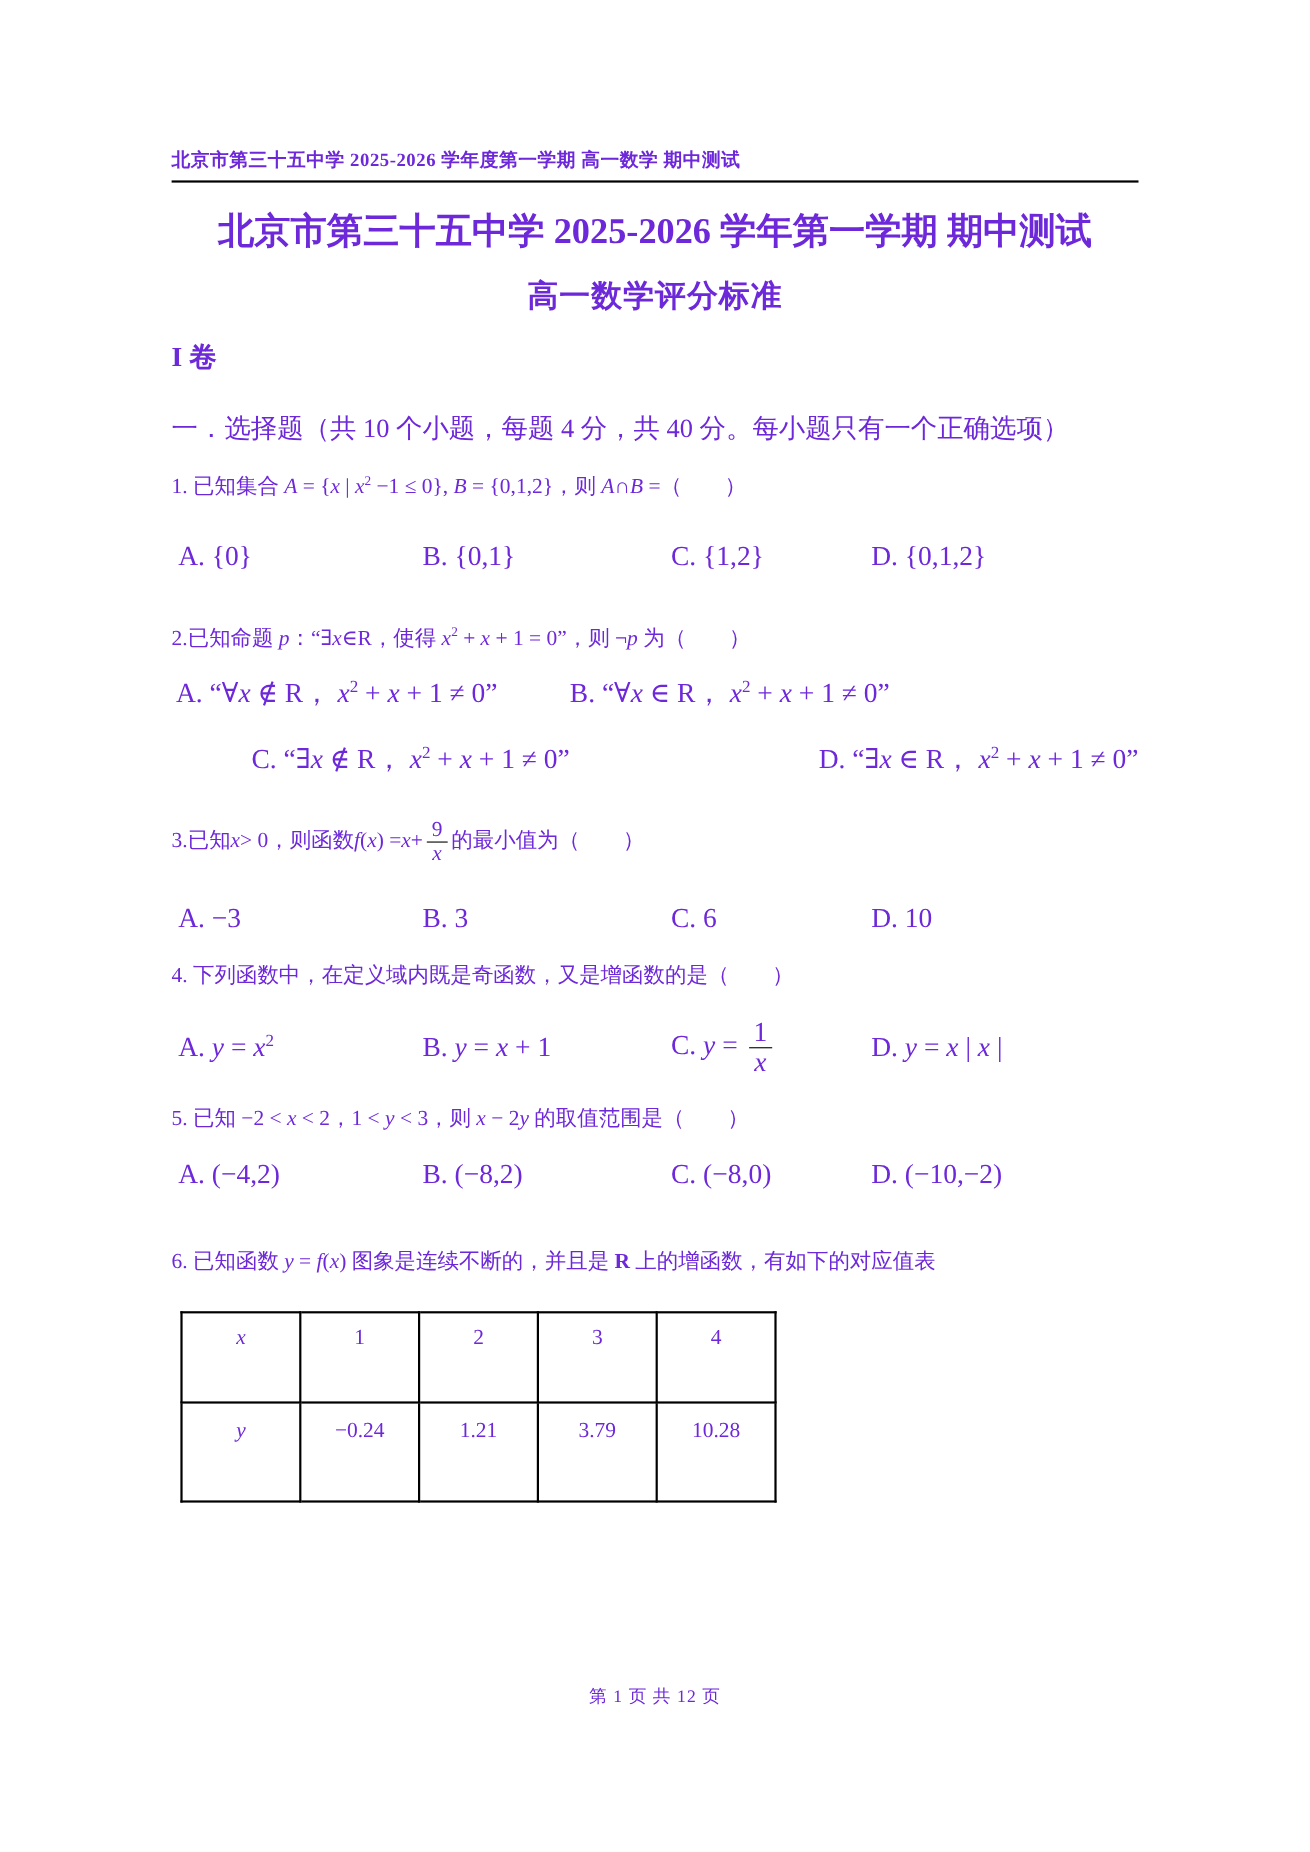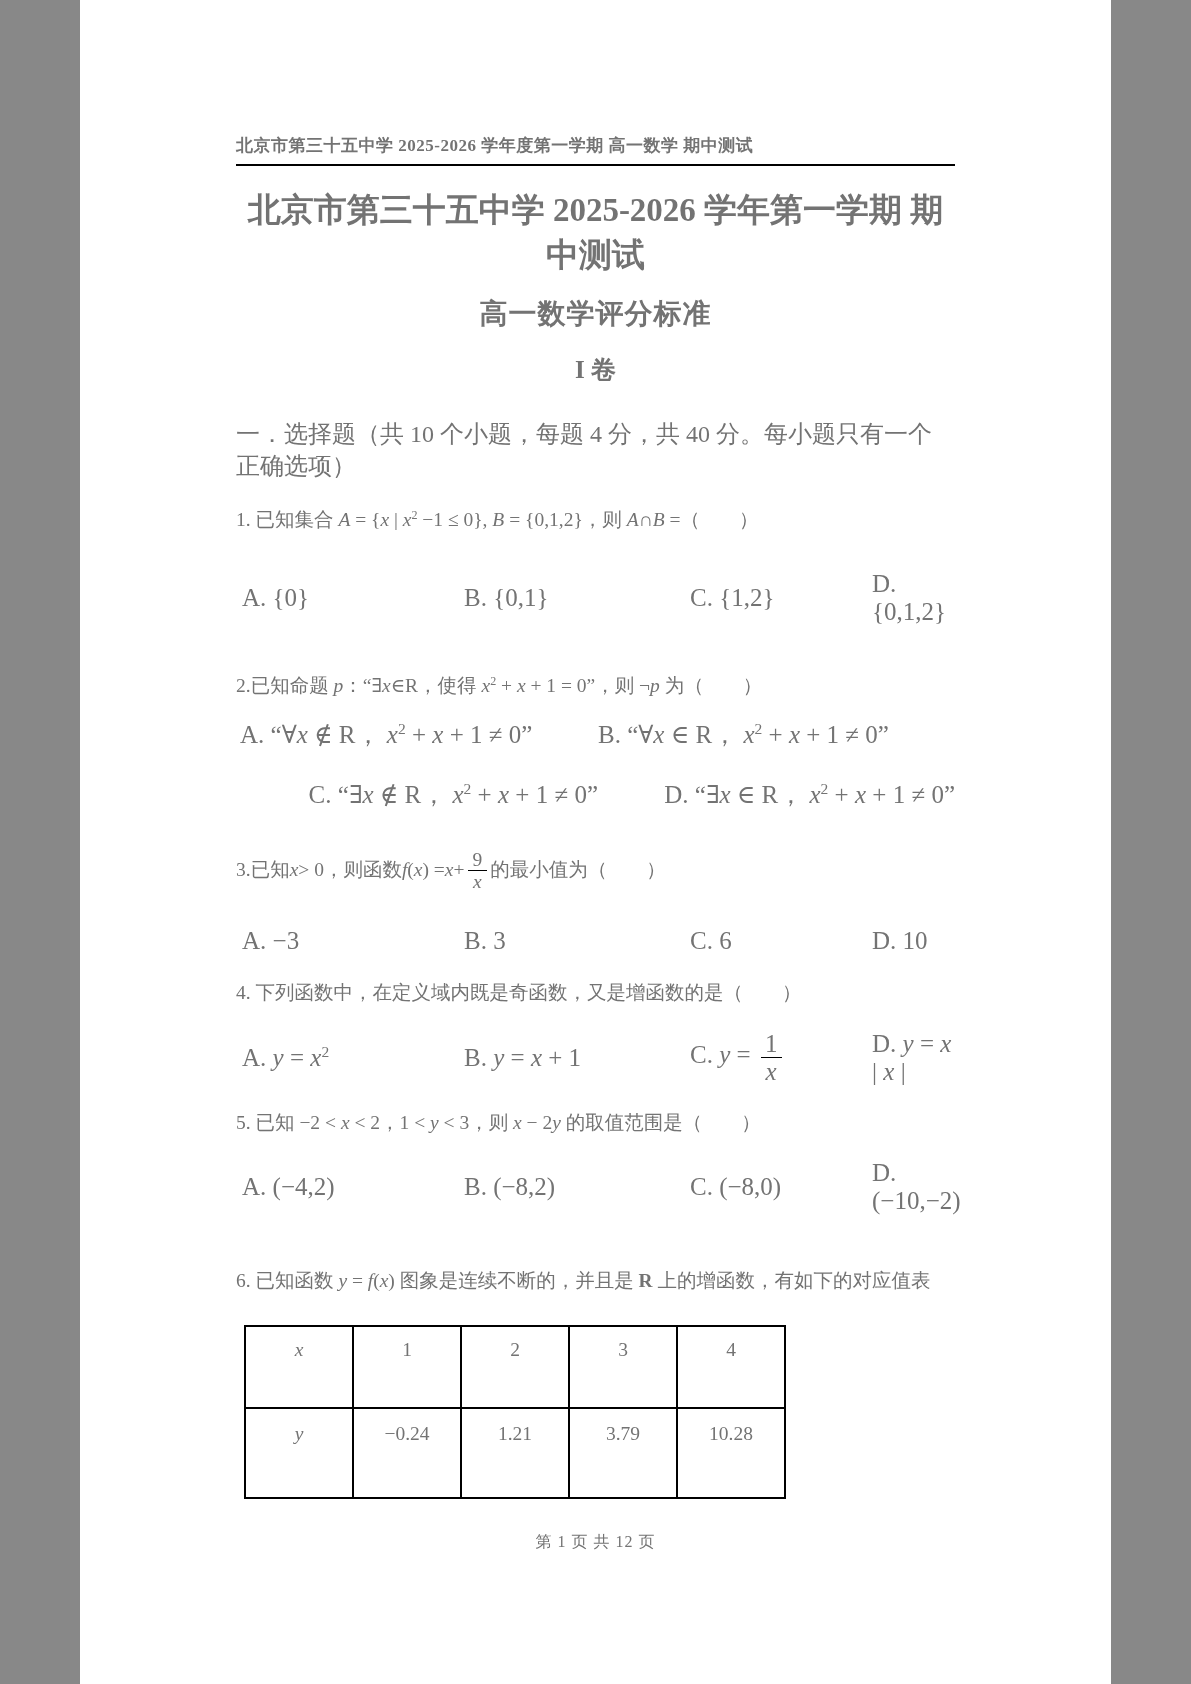--- a/index.html
+++ b/index.html
@@ -1,21 +1,21 @@
 <!DOCTYPE html>
 <html><head>
 <meta charset="utf-8">
 <style>
   html,body { margin:0; padding:0; background:#888; }
   .page {
     position:relative;
-    width:1031px; height:1684px;
+    width:1191px; height:1684px;
     margin:0 auto;
     background:#ffffff;
-    color:#737373;
+    color:#6d28d9;
     font-family:"Liberation Serif","DejaVu Serif",serif;
     overflow:hidden;
   }
   .content { padding:0 156px; }
 
   .running-header {
     padding-top:134px;
     font-size:17px;
     font-weight:bold;
     letter-spacing:0.5px;
@@ -34,21 +34,21 @@
   }
   .subtitle {
     margin:17px 0 0 0;
     text-align:center;
     font-size:28px;
     font-weight:bold;
     letter-spacing:1px;
   }
   .volume {
     margin:20px 0 0 0;
-    text-align:center;
+    text-align:left;
     font-size:25px;
     font-weight:bold;
   }
   .section {
     margin-top:32px;
     font-size:24px;
   }
 
   .question { font-size:19.5px; line-height:1.45; }
   .q1 { margin-top:24px; }

